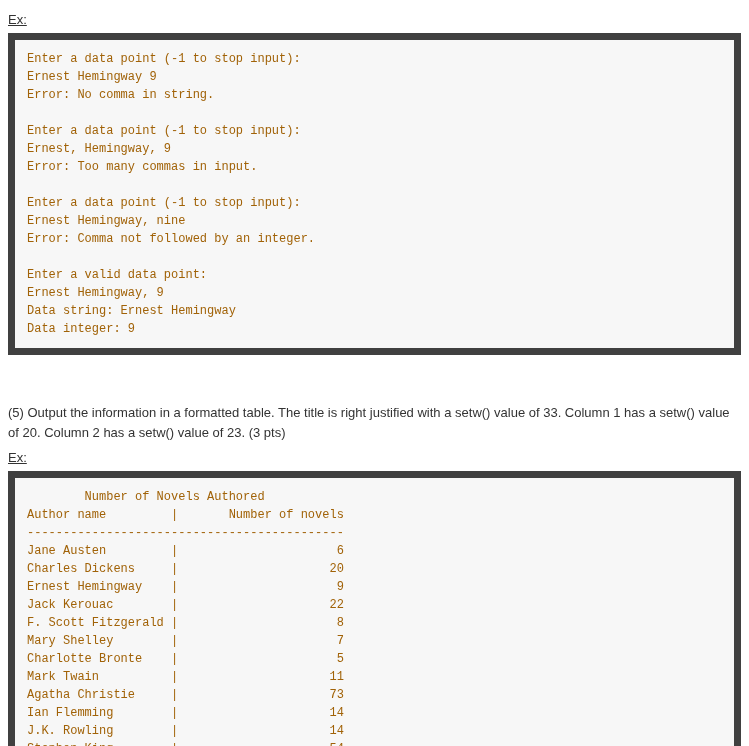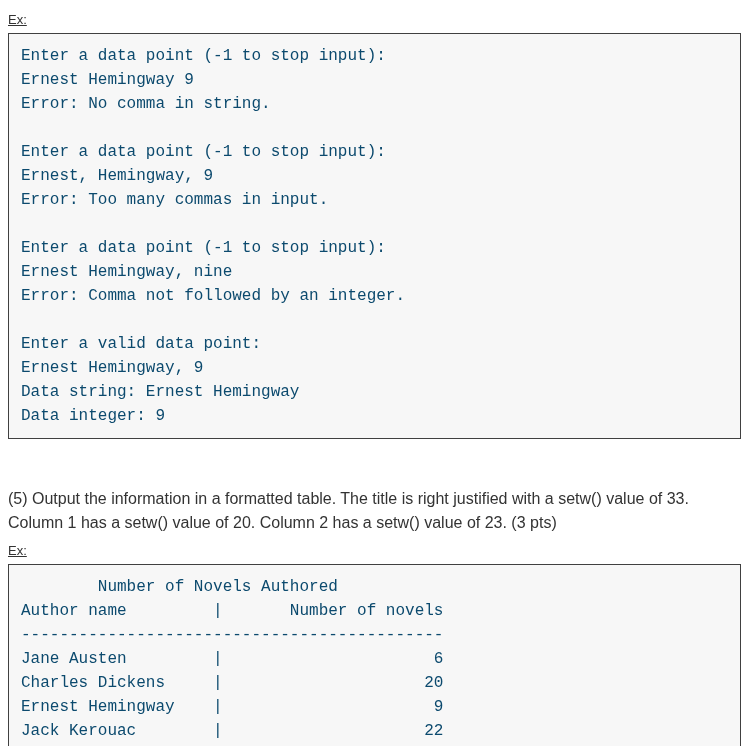--- a/index.html
+++ b/index.html
@@ -12,32 +12,32 @@
       background: #fff;
       width: 749px;
     }
     .label {
       color: #333;
       margin: 4px 0 6px 0;
       text-decoration: underline;
     }
     .code-block {
       background: #f7f7f7;
-      border: 1px solid #404040;
+      border: 7px solid #404040;
       padding: 10px 12px;
       font-family: "Courier New", Courier, monospace;
-      font-size: 16px;
-      color: #0c4a6e;
+      font-size: 12px;
+      color: #a16207;
       white-space: pre;
       line-height: 1.5;
       margin-bottom: 24px;
     }
     .instruction {
       font-family: Arial, Helvetica, sans-serif;
-      font-size: 16px;
+      font-size: 13px;
       color: #333;
       line-height: 1.5;
       margin: 48px 0 8px 0;
     }
   </style>
 </head>
 <body>
 
 <div class="label">Ex:</div>
 

